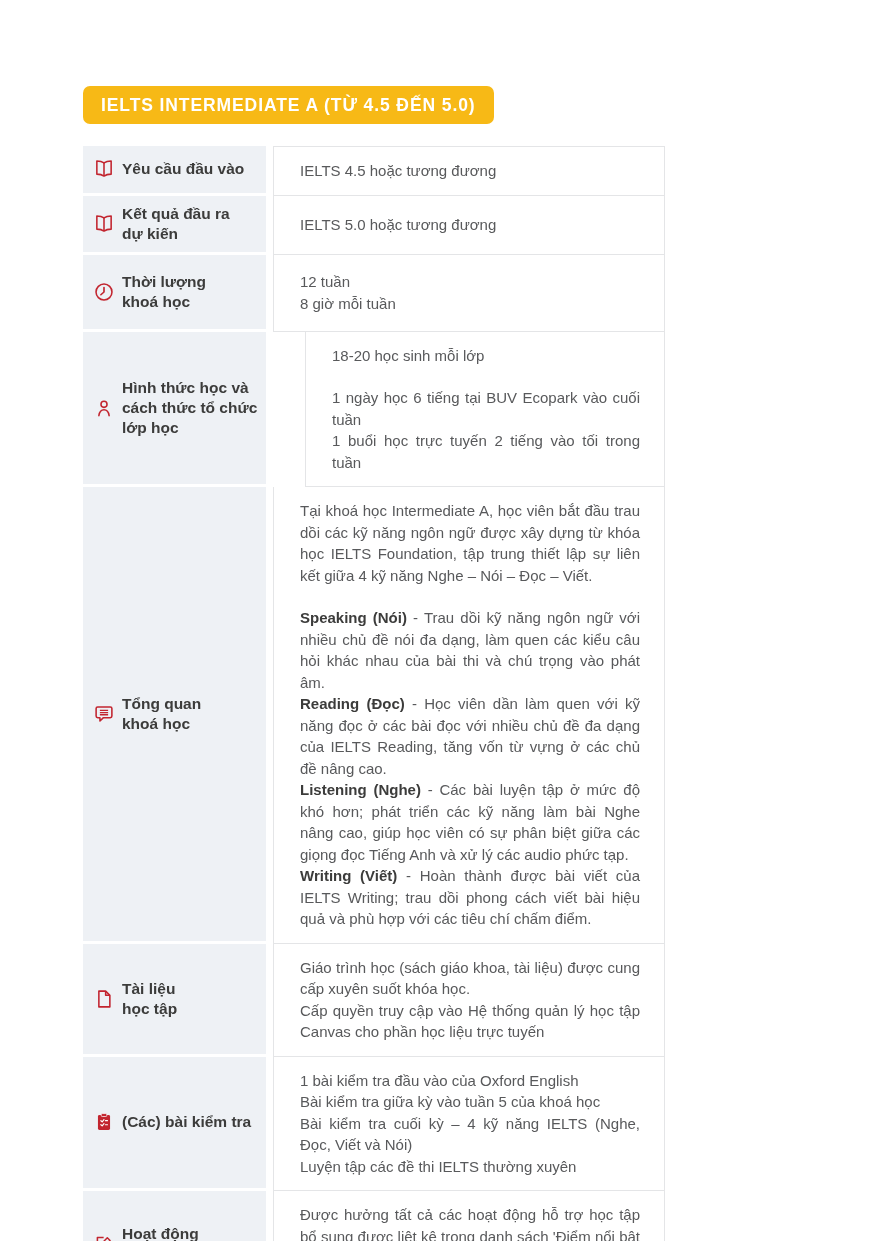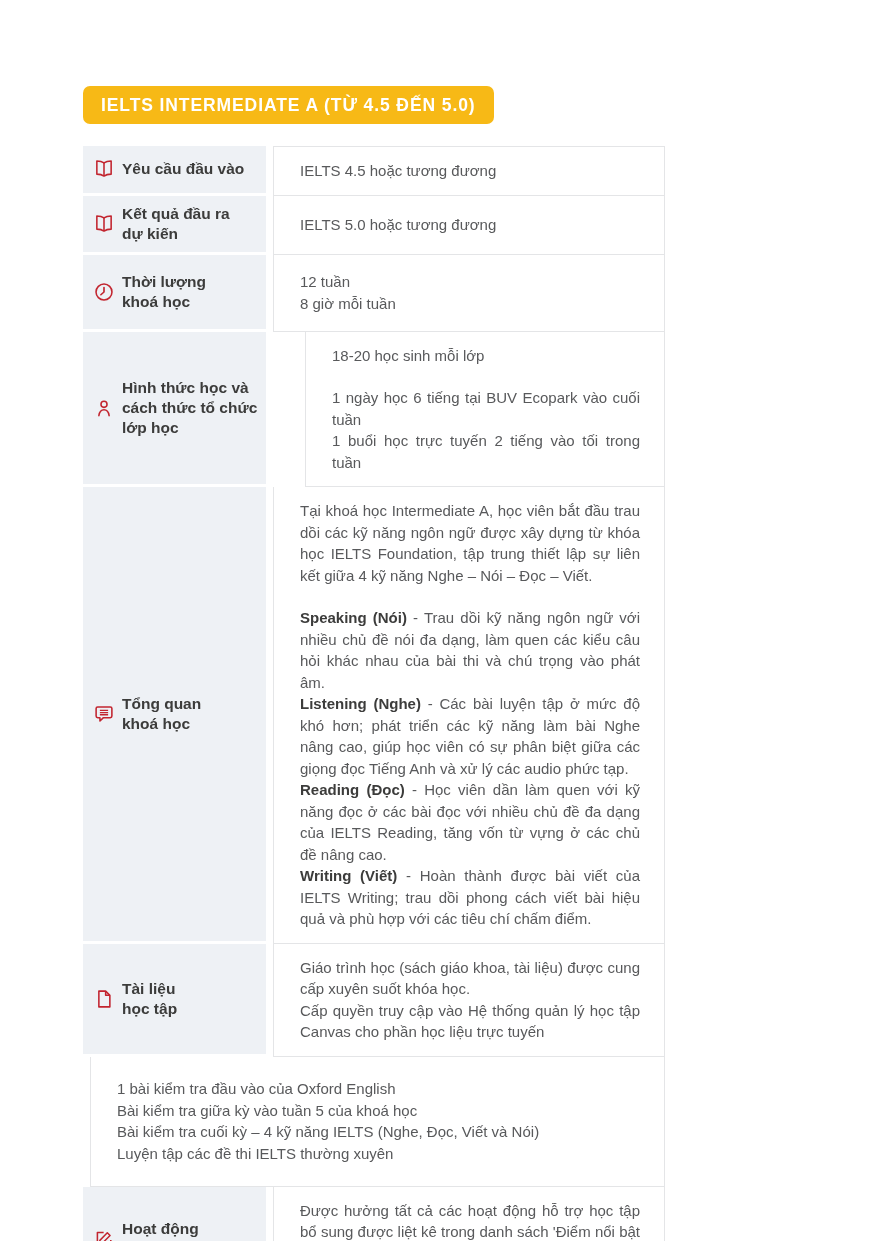--- a/index.html
+++ b/index.html
@@ -162,40 +162,50 @@
             <svg viewBox="0 0 24 24">
               <path d="M5.1 4.3h13.8A1.7 1.7 0 0 1 20.6 6v8.3a1.7 1.7 0 0 1-1.7 1.7h-7.5l-3.8 3.6V16H5.1a1.7 1.7 0 0 1-1.7-1.7V6a1.7 1.7 0 0 1 1.7-1.7z" fill="none" stroke="currentColor" stroke-width="1.7" stroke-linejoin="round"></path>
               <path d="M7.5 8h9M7.5 10.4h9M7.5 12.8h9" fill="none" stroke="currentColor" stroke-width="1.4"></path>
             </svg>
           </span>
           <div class="label">Tổng quan<br>khoá học</div>
         </div>
         <div class="cell-right">
           <p>Tại khoá học Intermediate A, học viên bắt đầu trau dồi các kỹ năng ngôn ngữ được xây dựng từ khóa học IELTS Foundation, tập trung thiết lập sự liên kết giữa 4 kỹ năng Nghe – Nói – Đọc – Viết.</p>
           <p class="skill gap-before"><strong>Speaking (Nói)</strong> - Trau dồi kỹ năng ngôn ngữ với nhiều chủ đề nói đa dạng, làm quen các kiểu câu hỏi khác nhau của bài thi và chú trọng vào phát âm.</p>
+          <p class="skill"><strong>Reading (Đọc)</strong> - Học viên dần làm quen với kỹ năng đọc ở các bài đọc với nhiều chủ đề đa dạng của IELTS Reading, tăng vốn từ vựng ở các chủ đề nâng cao.</p>
           <p class="skill"><strong>Listening (Nghe)</strong> - Các bài luyện tập ở mức độ khó hơn; phát triển các kỹ năng làm bài Nghe nâng cao, giúp học viên có sự phân biệt giữa các giọng đọc Tiếng Anh và xử lý các audio phức tạp.</p>
-          <p class="skill"><strong>Reading (Đọc)</strong> - Học viên dần làm quen với kỹ năng đọc ở các bài đọc với nhiều chủ đề đa dạng của IELTS Reading, tăng vốn từ vựng ở các chủ đề nâng cao.</p>
           <p class="skill"><strong>Writing (Viết)</strong> - Hoàn thành được bài viết của IELTS Writing; trau dồi phong cách viết bài hiệu quả và phù hợp với các tiêu chí chấm điểm.</p>
         </div>
       </div>
       <div class="row">
         <div class="cell-left">
           <span class="icon">
             <svg viewBox="0 0 24 24">
               <path d="M6.4 3.4h7.4l4.6 4.6v12.6H6.4z" fill="none" stroke="currentColor" stroke-width="1.7" stroke-linejoin="round"></path>
               <path d="M13.8 3.4v4.6h4.6" fill="none" stroke="currentColor" stroke-width="1.7" stroke-linejoin="round"></path>
             </svg>
           </span>
           <div class="label">Tài liệu<br>học tập</div>
         </div>
         <div class="cell-right">
           <p>Giáo trình học (sách giáo khoa, tài liệu) được cung cấp xuyên suốt khóa học.<br>Cấp quyền truy cập vào Hệ thống quản lý học tập Canvas cho phần học liệu trực tuyến</p>
         </div>
       </div>
       <div class="row">
+        <div class="cell-left">
+          <span class="icon">
+            <svg viewBox="0 0 24 24">
+              <rect x="5.4" y="4.4" width="13.2" height="16.4" rx="1.6" fill="currentColor"></rect>
+              <rect x="9" y="2.8" width="6" height="3.2" rx="1" fill="currentColor" stroke="#fff" stroke-width="0.8"></rect>
+              <path d="M8.6 10.6l1.4 1.2 2-2.4M13.6 10.6h2.2M8.6 15l1.4 1.2 2-2.4M13.6 15h2.2" fill="none" stroke="#fff" stroke-width="1.3" stroke-linecap="round" stroke-linejoin="round"></path>
+            </svg>
+          </span>
+          <div class="label">(Các) bài kiểm tra</div>
+        </div>
         <div class="cell-right">
           <p>1 bài kiểm tra đầu vào của Oxford English<br>Bài kiểm tra giữa kỳ vào tuần 5 của khoá học<br>Bài kiểm tra cuối kỳ – 4 kỹ năng IELTS (Nghe, Đọc, Viết và Nói)<br>Luyện tập các đề thi IELTS thường xuyên</p>
         </div>
       </div>
       <div class="row">
         <div class="cell-left">
           <span class="icon">
             <svg viewBox="0 0 24 24">
               <path d="M19.4 13v6.6H4.8V5h6.8" fill="none" stroke="currentColor" stroke-width="1.7" stroke-linejoin="round"></path>
               <path d="M15.6 5.2l3 3-8.2 8.2-3.9 1 1-3.9z" fill="none" stroke="currentColor" stroke-width="1.6" stroke-linejoin="round"></path>

